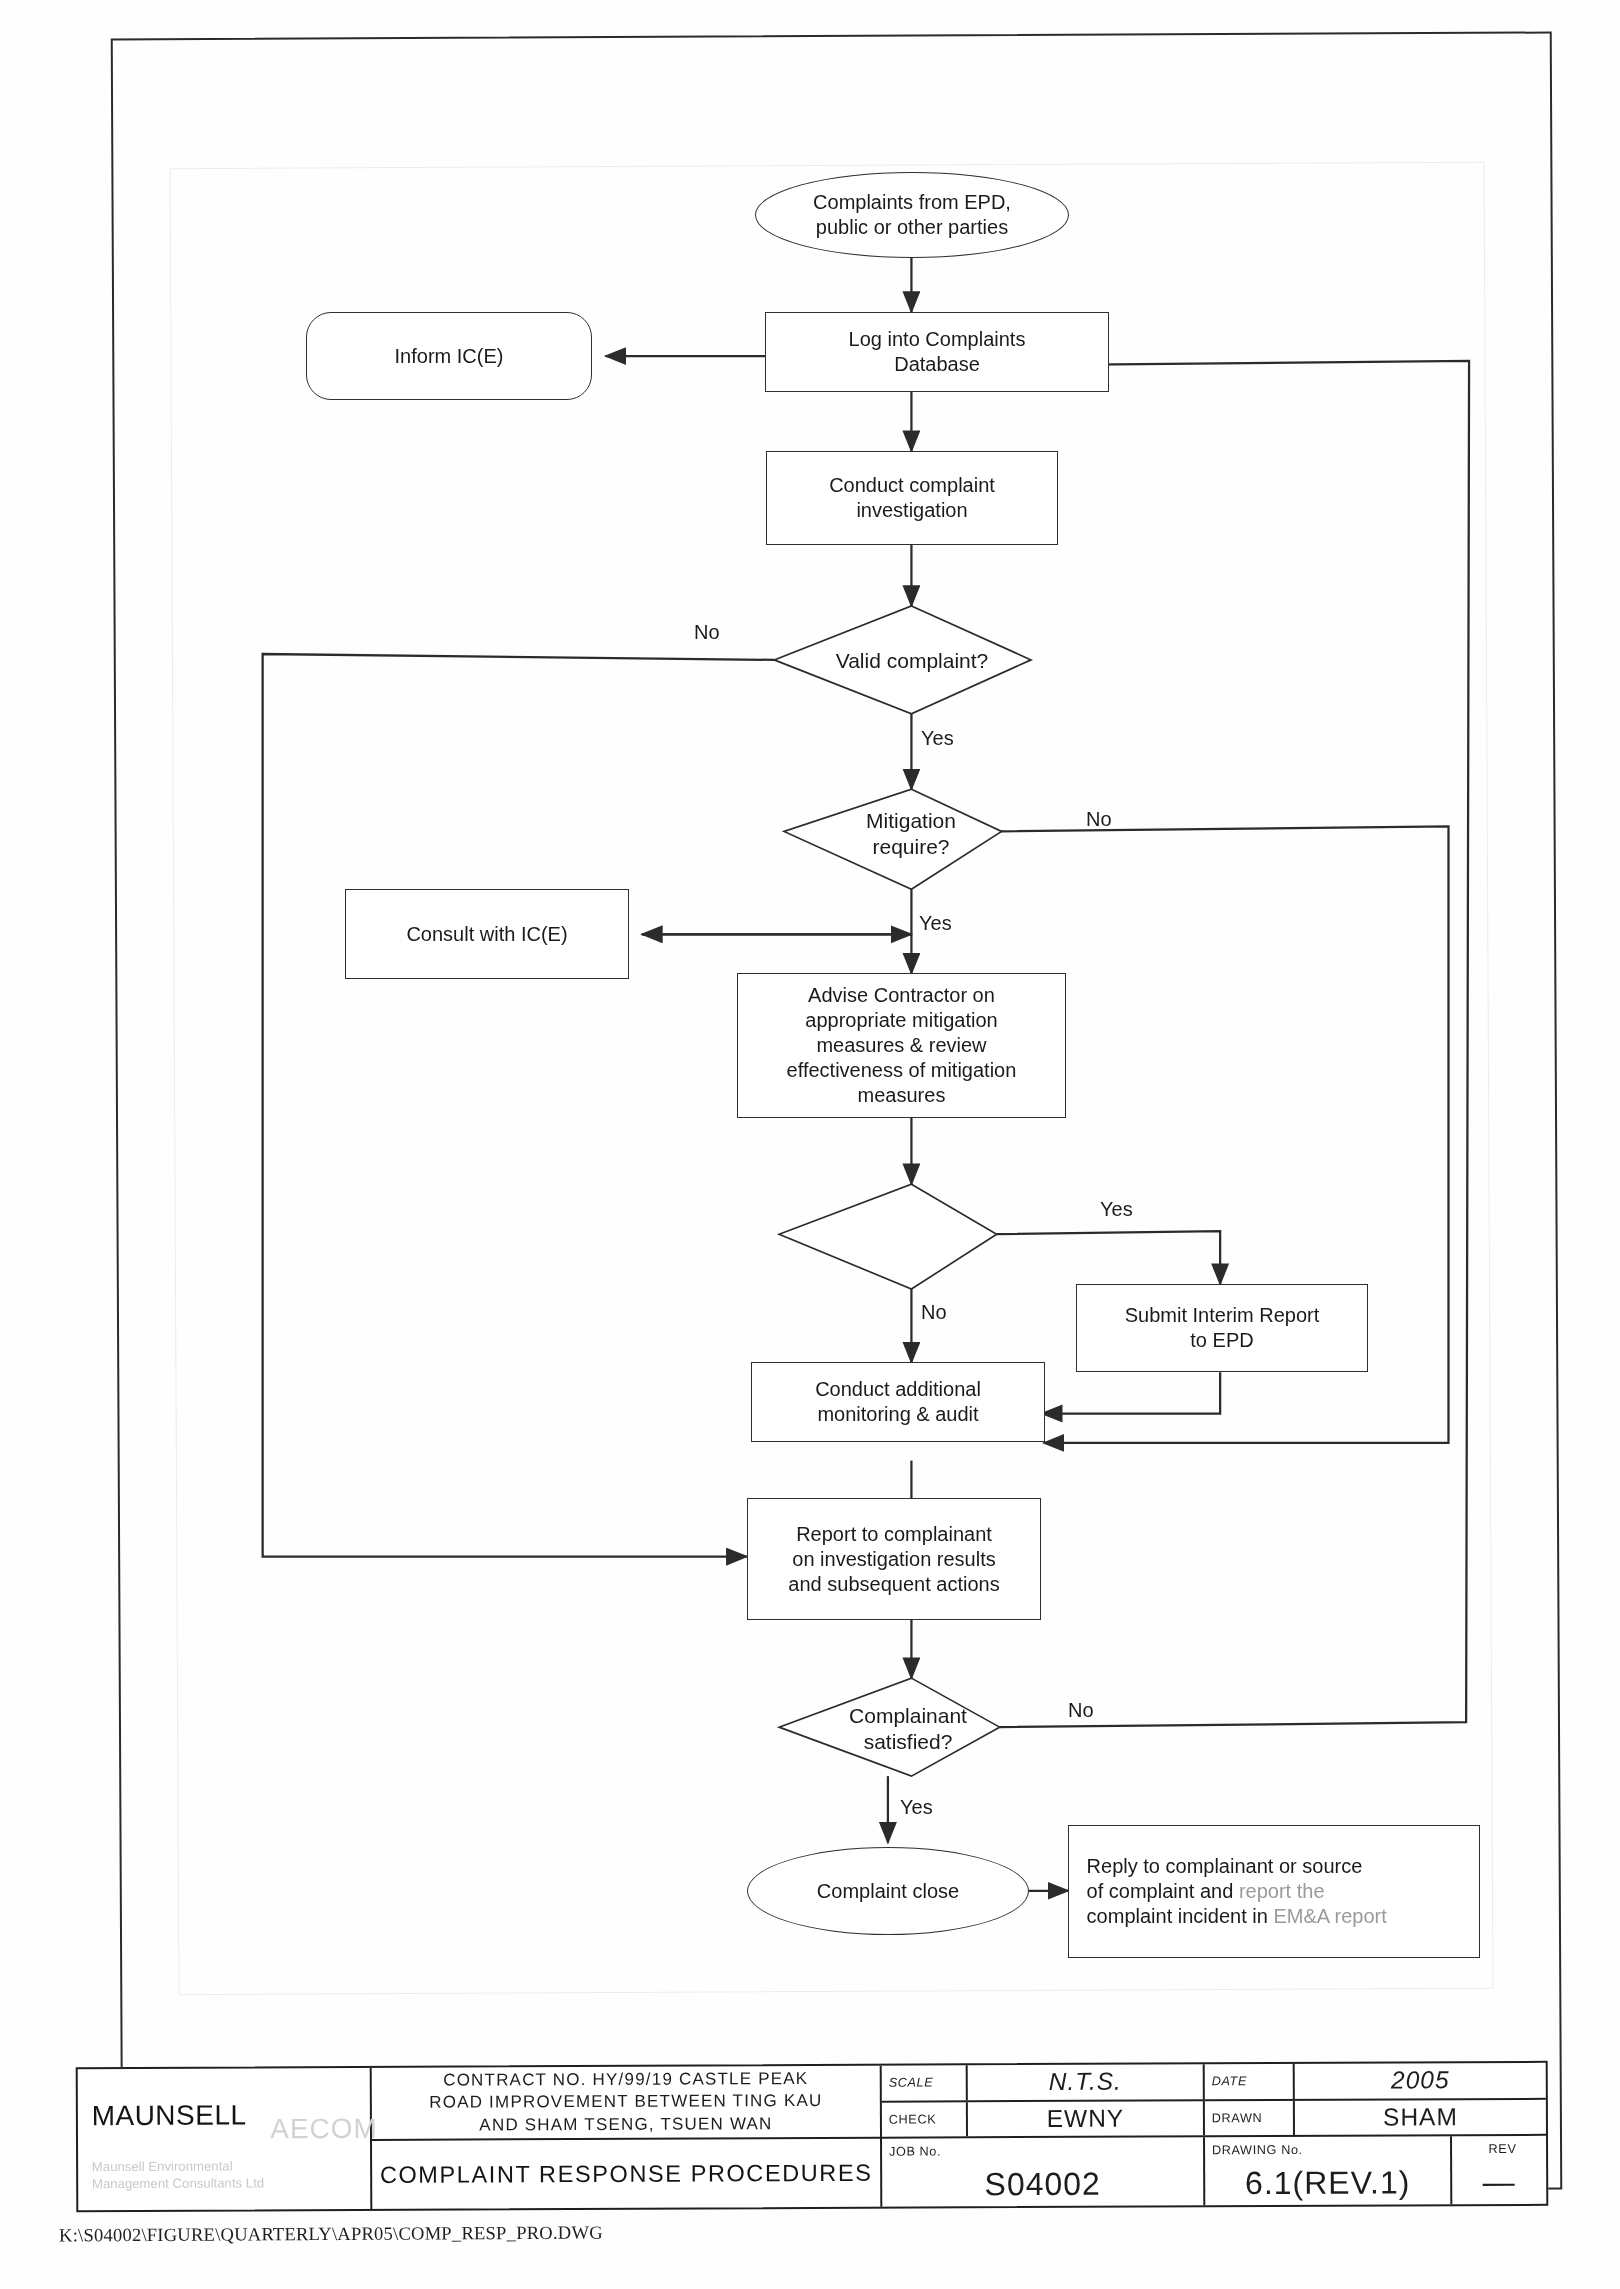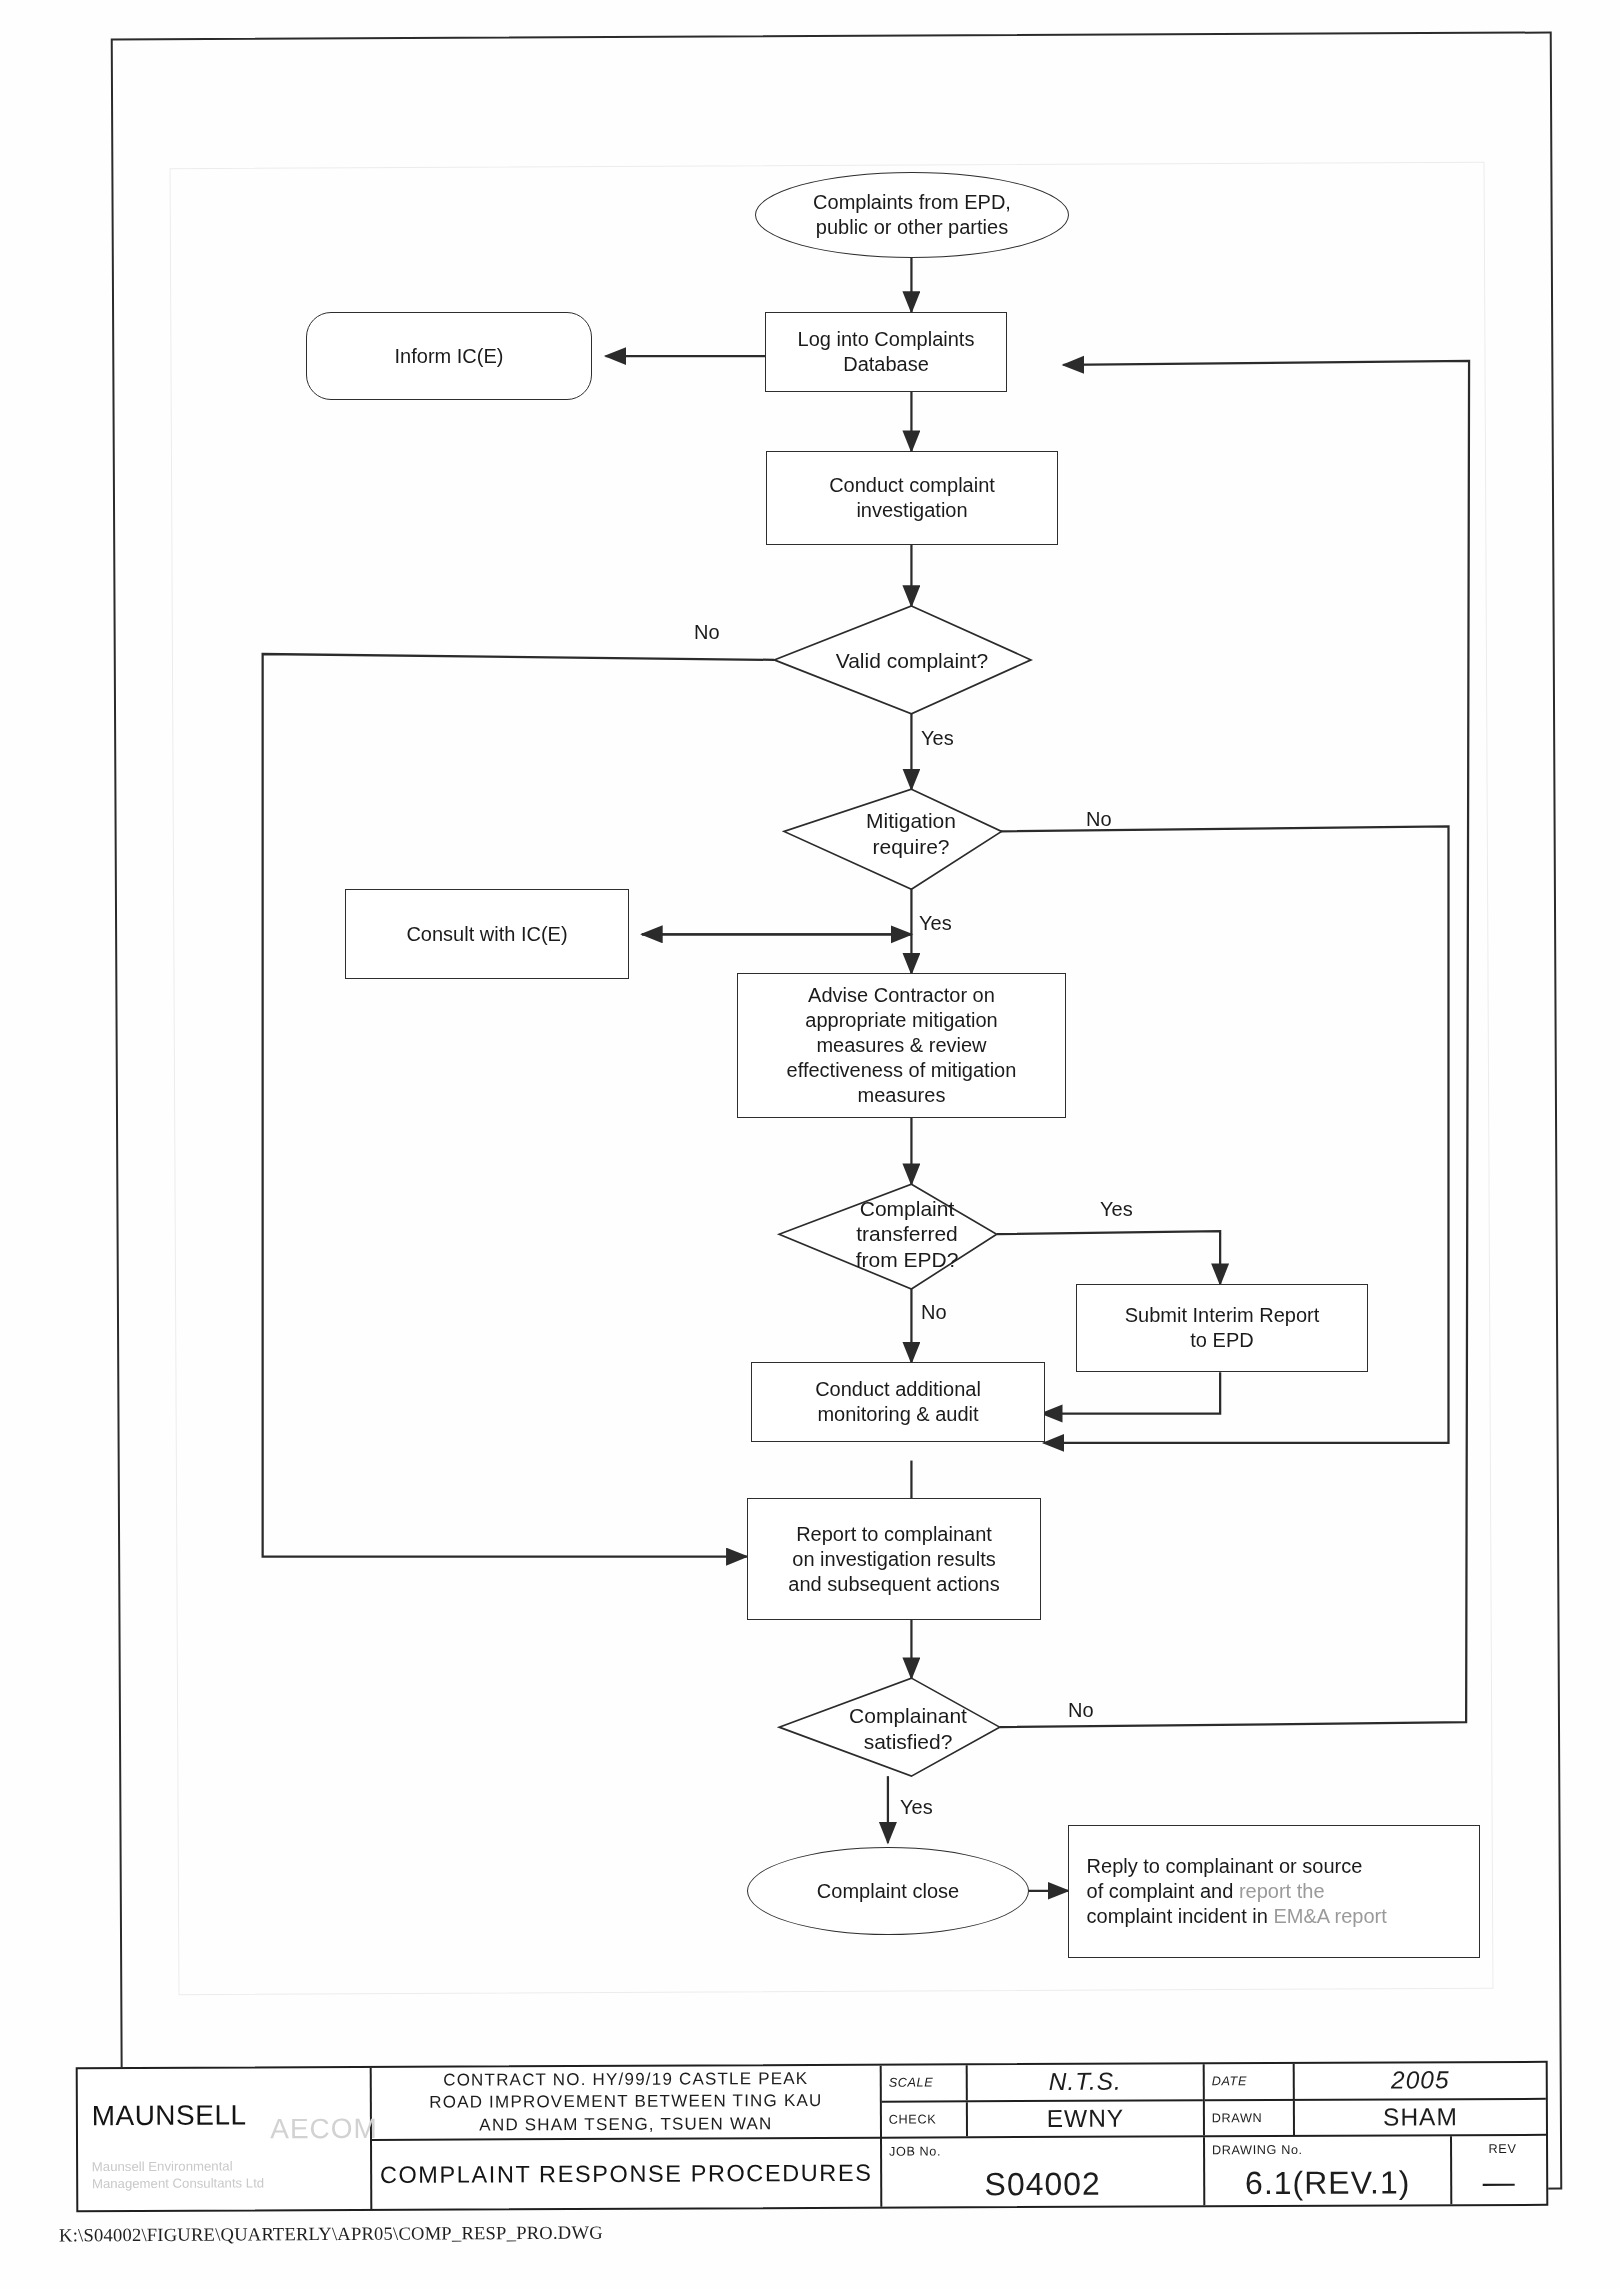--- a/index.html
+++ b/index.html
@@ -122,21 +122,21 @@
     <span>
       <span>Complaints from EPD,</span><br>
       <span>public or other parties</span>
     </span>
   </div>
 
   <div class="node proc" style="left:306px;top:312px;width:286px;height:88px;border-radius:25px;">
     <span>Inform IC(E)</span>
   </div>
 
-  <div class="node proc" style="left:765px;top:312px;width:242px;height:80px;">
+  <div class="node proc" style="left:765px;top:312px;width:344px;height:80px;">
     <span>
       <span>Log into Complaints</span><br>
       <span>Database</span>
     </span>
   </div>
 
   <div class="node proc" style="left:766px;top:451px;width:292px;height:94px;">
     <span>
       <span>Conduct complaint</span><br>
       <span>investigation</span>
@@ -146,25 +146,20 @@
   <div class="dec-wrap" style="left:804px;top:635px;width:216px;height:51px;">
     <div class="dec-label">Valid complaint?</div>
   </div>
 
   <div class="dec-wrap" style="left:823px;top:804px;width:176px;height:59px;">
     <div class="dec-label">
       <span><span>Mitigation</span><br><span>require?</span></span>
     </div>
   </div>
 
-  <div class="dec-wrap" style="left:814px;top:1192px;width:186px;height:84px;">
-    <div class="dec-label">
-      <span><span>Complaint</span><br><span>transferred</span><br><span>from EPD?</span></span>
-    </div>
-  </div>
 
   <div class="dec-wrap" style="left:815px;top:1698px;width:186px;height:61px;">
     <div class="dec-label">
       <span><span>Complainant</span><br><span>satisfied?</span></span>
     </div>
   </div>
 
   <div class="node proc" style="left:345px;top:889px;width:284px;height:90px;">
     <span>Consult with IC(E)</span>
   </div>

